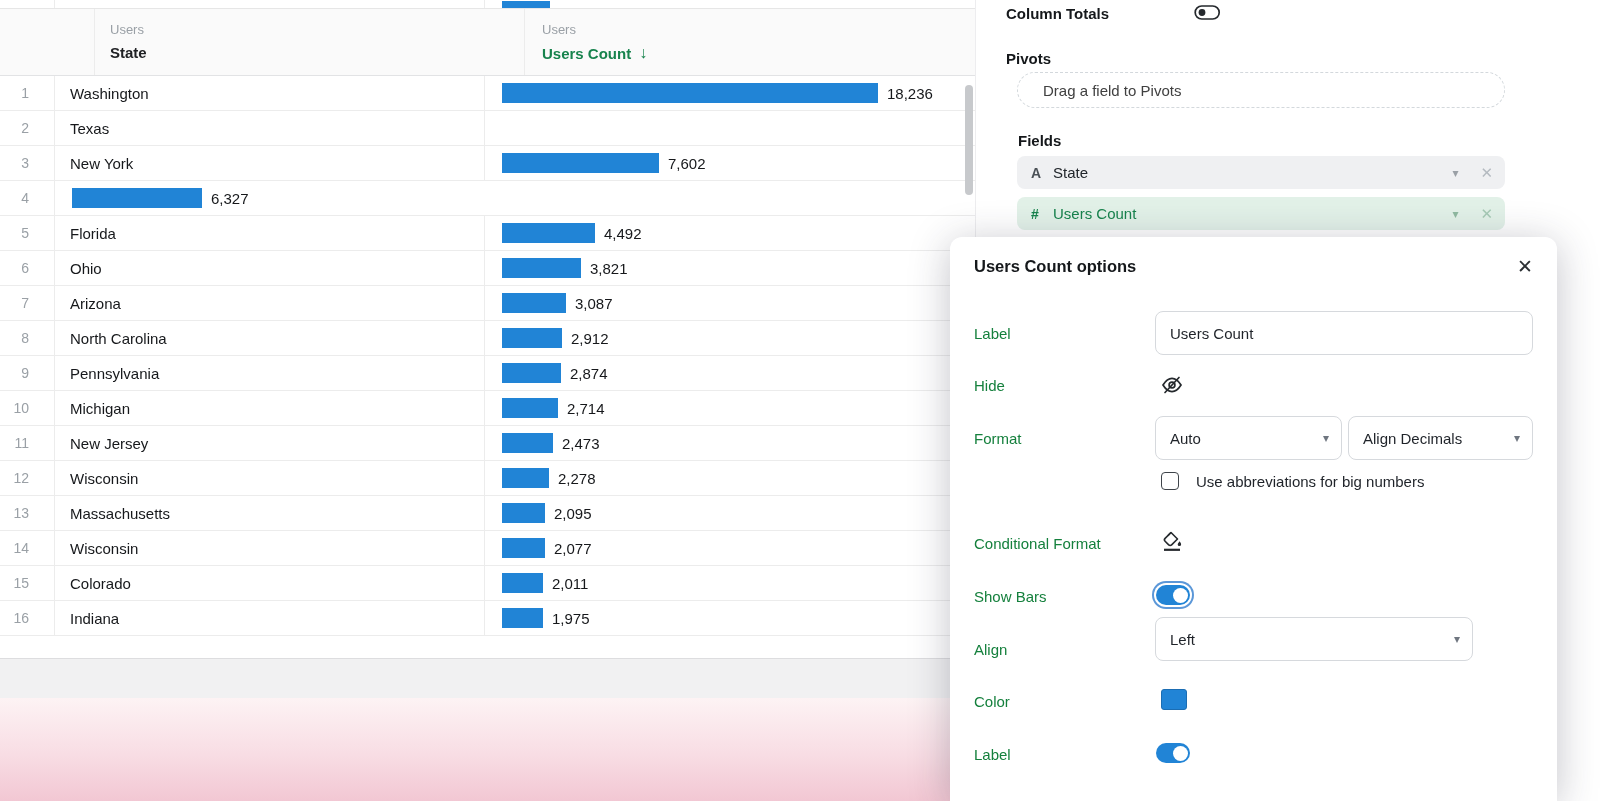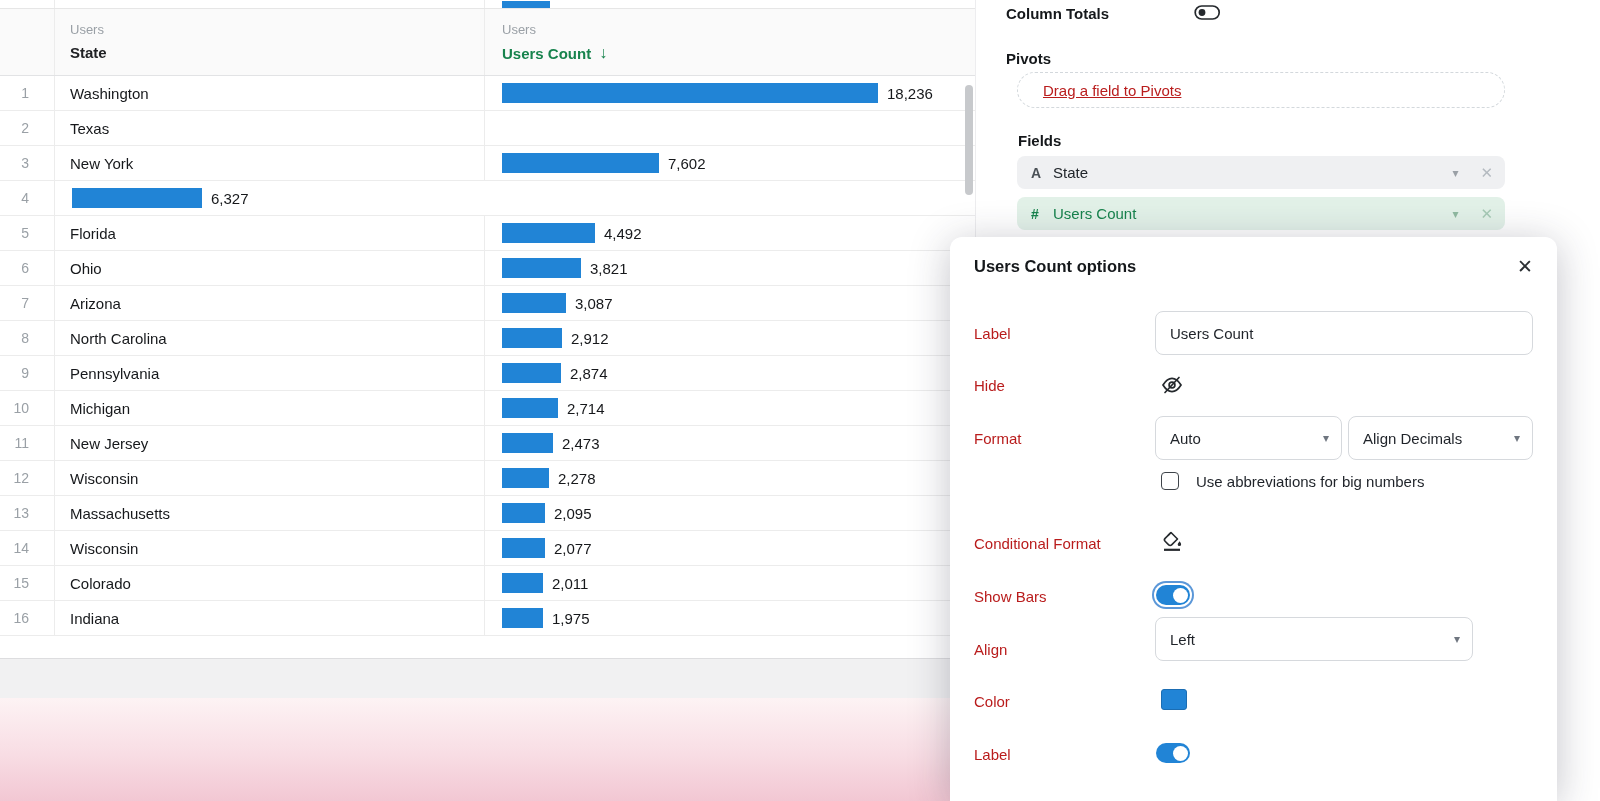--- a/index.html
+++ b/index.html
@@ -10,21 +10,21 @@
     --gray:#9aa0a6;
   }
   *{margin:0;padding:0;box-sizing:border-box;}
   html,body{width:1600px;height:801px;overflow:hidden;background:#fff;
     font-family:"Liberation Sans","DejaVu Sans",sans-serif;color:var(--txt);}
   .stage{position:relative;width:1600px;height:801px;}
 
   
   .table-card{position:absolute;left:0;top:0;width:975px;height:658px;background:#fff;overflow:hidden;}
   .thead{position:absolute;left:0;top:8px;width:975px;height:68px;background:#fafafa;
-    border-top:1px solid #e6e6e6;border-bottom:1px solid #e2e3e5;display:flex;}
+    border-top:1px solid #e6e6e6;border-bottom:1px solid #e2e3e5;display:flex;padding-left:40px;}
   .hcell{padding-top:13px;}
   .h-num{width:55px;border-right:1px solid #ececec;}
   .h-state{width:430px;border-right:1px solid #ececec;padding-left:15px;}
   .h-count{flex:1;padding-left:17px;}
   .hgroup{font-size:13px;color:var(--gray);margin-bottom:7px;}
   .hmain{font-size:15px;font-weight:700;color:#202124;}
   .hmain.green{color:var(--green);display:flex;align-items:center;gap:8px;}
   .sort-arrow{font-size:16px;font-weight:400;color:var(--green);}
 
   .tbody{position:absolute;left:0;top:76px;width:975px;}
@@ -47,21 +47,21 @@
   
   .right-panel{position:absolute;left:975px;top:0;width:625px;height:801px;background:#fff;
     border-left:1px solid #ededef;}
   .rp-head{position:absolute;font-size:15px;font-weight:700;color:#15181b;}
   .rp-coltotals-label{left:30px;top:5px;}
   .rp-pivots-label{left:30px;top:50px;}
   .rp-fields-label{left:30px;top:132px;margin-left:12px;}
   .toggle-off-icon{position:absolute;left:218px;top:4px;}
   .drop-zone{position:absolute;left:41px;top:72px;width:488px;height:36px;border:1.5px dashed #d3d8dc;
     border-radius:18px;display:flex;align-items:center;padding-left:25px;}
-  .drop-zone span{font-size:15px;color:#b91c1c;text-decoration:underline;}
+  .drop-zone span{font-size:15px;color:#404040;}
   .field-pill{position:absolute;left:41px;width:488px;height:33px;border-radius:8px;
     display:flex;align-items:center;padding:0 12px 0 14px;}
   .pill-state{top:156px;background:#eff0f2;}
   .pill-count{top:197px;background:#e2f1e8;}
   .pill-type-icon{width:22px;font-size:14px;font-weight:700;}
   .pill-state .pill-type-icon{color:#4b5157;font-weight:600;}
   .pill-count .pill-type-icon{color:var(--green);}
   .pill-label{font-size:15px;flex:1;}
   .pill-state .pill-label{color:#21262b;}
   .pill-count .pill-label{color:var(--green);}
@@ -70,21 +70,21 @@
   .pill-state .pill-caret{color:#9aa0a6;}
   .pill-state .pill-x{color:#b4bac0;}
   .pill-count .pill-caret{color:#8fb9a0;}
   .pill-count .pill-x{color:#a5c9b4;}
 
   
   .modal{position:absolute;left:950px;top:237px;width:607px;height:564px;background:#fff;
     border-radius:12px 12px 0 0;box-shadow:0 6px 40px rgba(40,40,60,.28);}
   .modal-title{position:absolute;left:24px;top:20px;font-size:16.5px;font-weight:600;color:#15181b;}
   .modal-close{position:absolute;right:24px;top:18px;font-size:19px;color:#2b2f33;cursor:pointer;}
-  .m-label{position:absolute;left:24px;font-size:15px;color:#b91c1c;}
+  .m-label{position:absolute;left:24px;font-size:15px;color:#15803d;}
   .field-box{position:absolute;border:1px solid #d6d9dd;border-radius:8px;background:#fff;height:44px;
     display:flex;align-items:center;padding-left:14px;font-size:15px;color:#1f2329;}
   .sel-caret{position:absolute;right:12px;top:50%;transform:translateY(-50%);color:#6f7680;font-size:12px;}
   .checkbox{position:absolute;left:211px;top:235px;width:18px;height:18px;border:1.5px solid #3f444a;
     border-radius:4px;background:#fff;}
   .check-label{position:absolute;left:246px;top:236px;font-size:15px;color:#1f2329;}
   .toggle{position:absolute;left:206px;width:34px;height:20px;border-radius:10px;background:var(--blue);}
   .toggle .knob{position:absolute;right:2.5px;top:2.5px;width:15px;height:15px;border-radius:50%;background:#fff;}
   .toggle.ring{box-shadow:0 0 0 2px #fff,0 0 0 4px #5b97d8;}
   .color-swatch{position:absolute;left:211px;top:452px;width:26px;height:21px;border-radius:3px;

